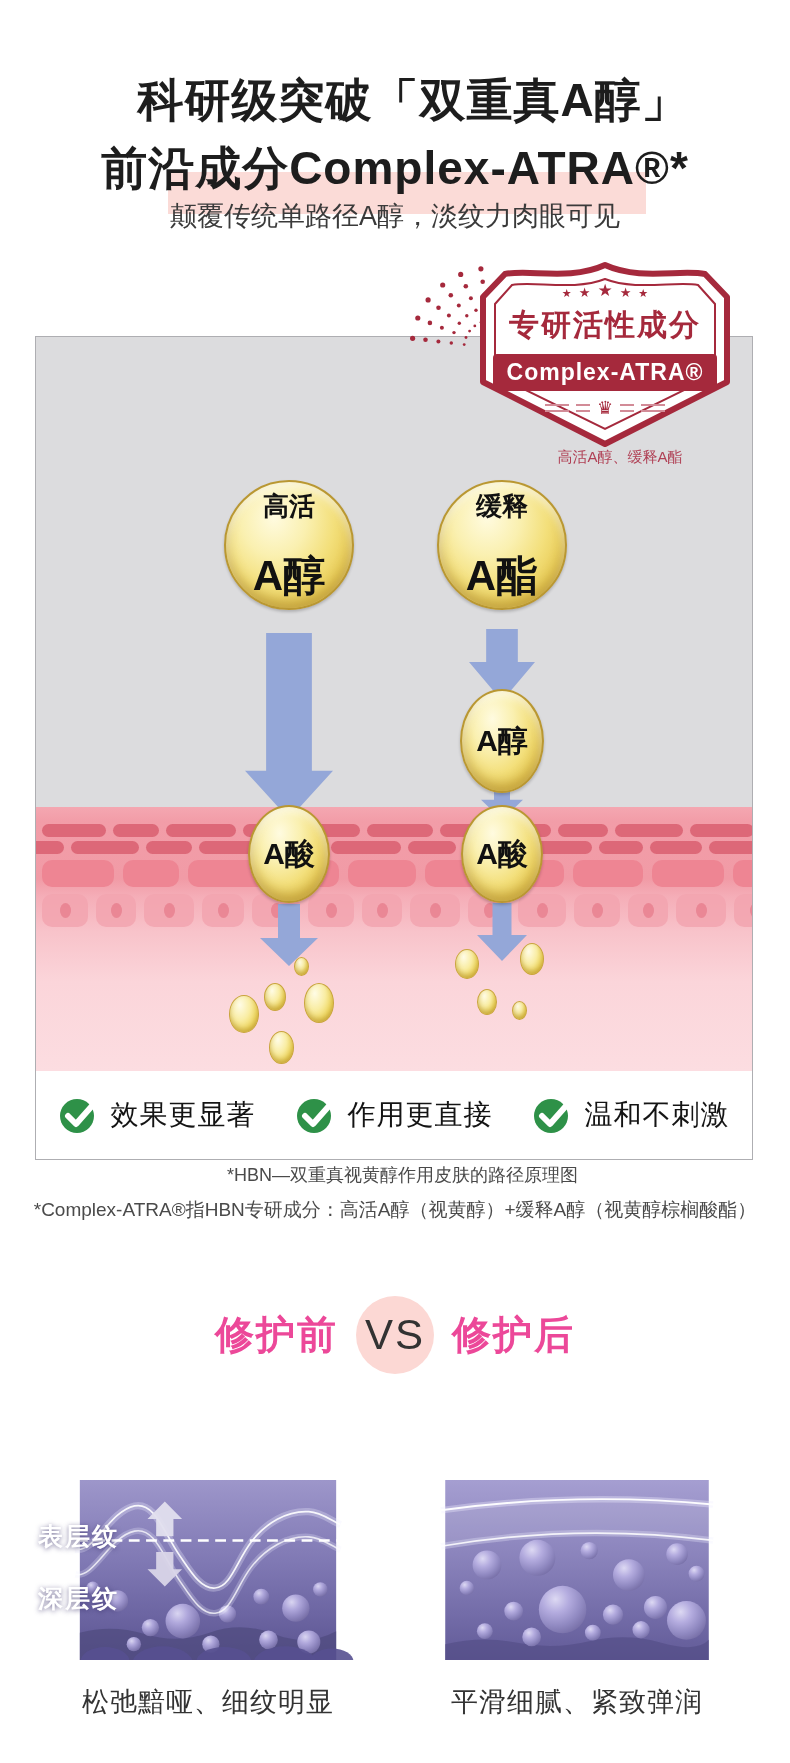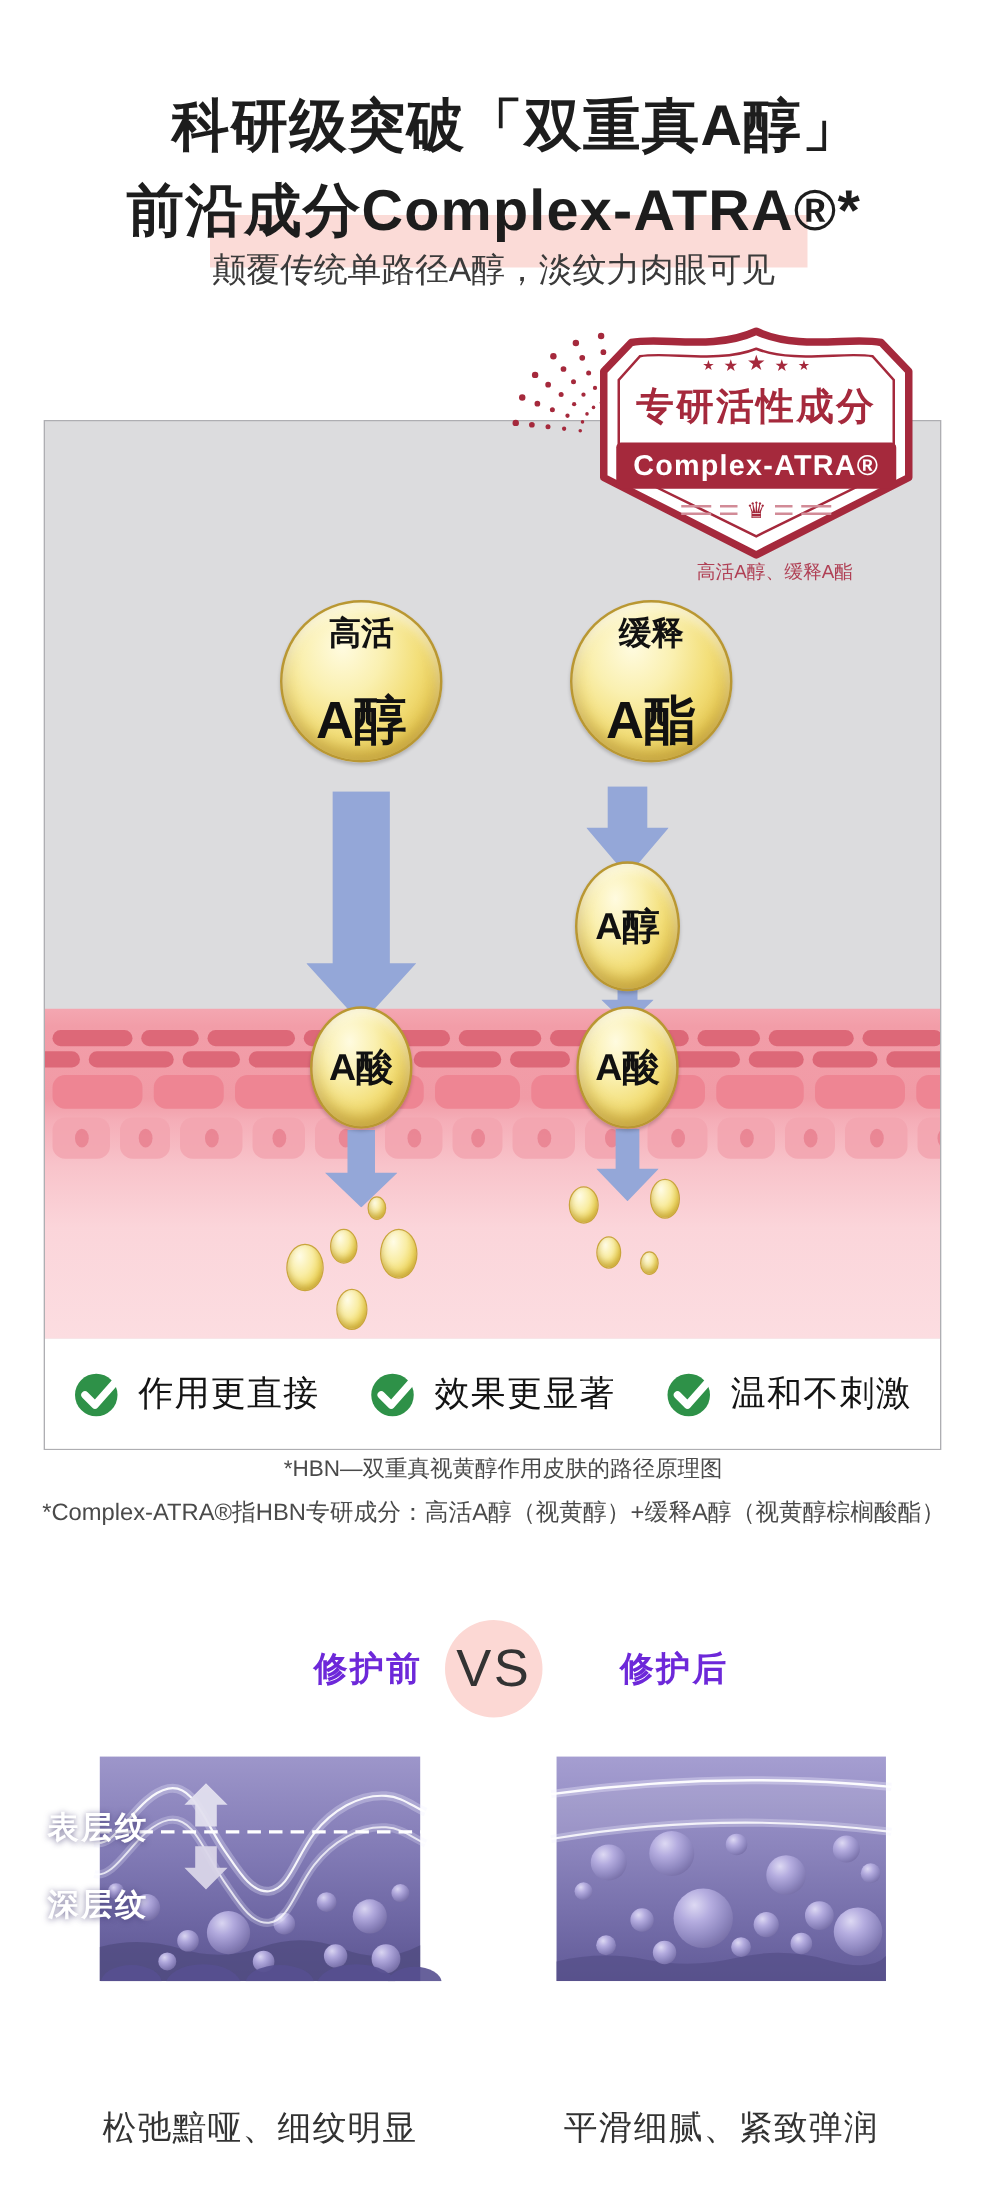--- a/index.html
+++ b/index.html
@@ -50,21 +50,21 @@
   .r4 .brick::after{content:'';display:block;width:11px;height:15px;margin:9px auto 0;background:#e87f8e;border-radius:50%;}
 
   .gold-ball{position:absolute;border-radius:50%;z-index:4;display:flex;flex-direction:column;align-items:center;justify-content:center;
     background:radial-gradient(ellipse at 38% 28%,#fffbe0 0%,#faf0b0 30%,#f3df7a 55%,#e8cb55 75%,#d2ad3a 92%,#c09a30 100%);
     border:2px solid #b99733;
     box-shadow:inset 0 -7px 12px rgba(150,110,20,.45),inset 0 5px 9px rgba(255,255,250,.75),0 2px 3px rgba(0,0,0,.2);gap:32px;}
   .gold-ball .t1{font-size:26px;font-weight:600;color:#111;line-height:1.15;}
   .gold-ball .t2{font-size:42px;font-weight:800;color:#111;line-height:1.05;}
   .gold-ball .t3{font-size:30px;font-weight:800;color:#111;}
   .ball-high{left:188px;top:143px;width:130px;height:130px;}
-  .ball-slow{left:420px;top:143px;width:130px;height:130px;}
+  .ball-slow{left:401px;top:143px;width:130px;height:130px;}
   .ball-mid{left:424px;top:352px;width:84px;height:104px;}
   .ball-acid-l{left:212px;top:468px;width:82px;height:98px;}
   .ball-acid-r{left:425px;top:468px;width:82px;height:98px;}
 
   .arrow{position:absolute;background:var(--arrow-blue);z-index:2;}
   .arrow-big-left{left:209px;top:296px;width:88px;height:186px;
     clip-path:polygon(24% 0,76% 0,76% 74%,100% 74%,50% 100%,0 74%,24% 74%);}
   .arrow-short-right{left:433px;top:292px;width:66px;height:72px;
     clip-path:polygon(26% 0,74% 0,74% 46%,100% 46%,50% 100%,0 46%,26% 46%);}
   .arrow-tiny-right{left:445px;top:447px;width:42px;height:36px;
@@ -83,26 +83,26 @@
   .benefit{display:flex;align-items:center;gap:6px;}
   .benefit .label{font-size:28px;color:#141414;font-weight:500;letter-spacing:1px;}
 
   
   .note{position:absolute;left:0;width:100%;text-align:center;color:var(--note);}
   .note.n1{top:1163px;font-size:18px;padding-left:15px;}
   .note.n2{top:1197px;font-size:19px;}
 
   
   .vs-row{position:absolute;left:0;top:1296px;width:100%;display:flex;align-items:center;justify-content:center;gap:18px;z-index:2;}
-  .vs-side{font-size:27px;font-weight:800;color:#6d28d9;letter-spacing:2px;margin-left:44px;}
+  .vs-side{font-size:39px;font-weight:800;color:#ec4899;letter-spacing:2px;}
   .vs-circle{width:78px;height:78px;border-radius:50%;background:#fcd8d4;display:flex;align-items:center;justify-content:center;}
   .vs-text{font-size:42px;color:#333;font-weight:400;letter-spacing:2px;}
 
   
-  .panel{position:absolute;top:1405px;height:180px;overflow:hidden;}
+  .panel{position:absolute;top:1480px;height:180px;overflow:hidden;}
   .panel.before{left:30px;width:356px;}
   .panel.after{left:394px;width:366px;}
   .panel svg{display:block;width:100%;height:100%;}
   .wrinkle-label{position:absolute;left:8px;font-size:25px;font-weight:700;color:#fff;letter-spacing:2px;
     text-shadow:0 1px 5px rgba(55,48,105,.65);z-index:2;}
   .wrinkle-label.surface{top:40px;}
   .wrinkle-label.deep{top:102px;}
   .caption{position:absolute;top:1684px;text-align:center;font-size:27px;color:#333;letter-spacing:1px;}
   .caption.before{left:30px;width:356px;}
   .caption.after{left:394px;width:366px;}
@@ -279,28 +279,28 @@
     <div class="drop" style="left:484px;top:606px;width:24px;height:32px;"></div>
     <div class="drop" style="left:441px;top:652px;width:20px;height:26px;"></div>
     <div class="drop" style="left:476px;top:664px;width:15px;height:19px;"></div>
 
     <div class="benefits">
       <div class="benefit">
         <svg width="46" height="40" viewBox="0 0 46 40">
           <circle cx="18" cy="21" r="17" fill="#2e9148"></circle>
           <path d="M9 21 L17 29 L40 3" stroke="#fff" stroke-width="6" fill="none" stroke-linecap="round" stroke-linejoin="round"></path>
         </svg>
-        <span class="label">作用更直接</span>
+        <span class="label">效果更显著</span>
       </div>
       <div class="benefit">
         <svg width="46" height="40" viewBox="0 0 46 40">
           <circle cx="18" cy="21" r="17" fill="#2e9148"></circle>
           <path d="M9 21 L17 29 L40 3" stroke="#fff" stroke-width="6" fill="none" stroke-linecap="round" stroke-linejoin="round"></path>
         </svg>
-        <span class="label">效果更显著</span>
+        <span class="label">作用更直接</span>
       </div>
       <div class="benefit">
         <svg width="46" height="40" viewBox="0 0 46 40">
           <circle cx="18" cy="21" r="17" fill="#2e9148"></circle>
           <path d="M9 21 L17 29 L40 3" stroke="#fff" stroke-width="6" fill="none" stroke-linecap="round" stroke-linejoin="round"></path>
         </svg>
         <span class="label">温和不刺激</span>
       </div>
     </div>
   </div>

